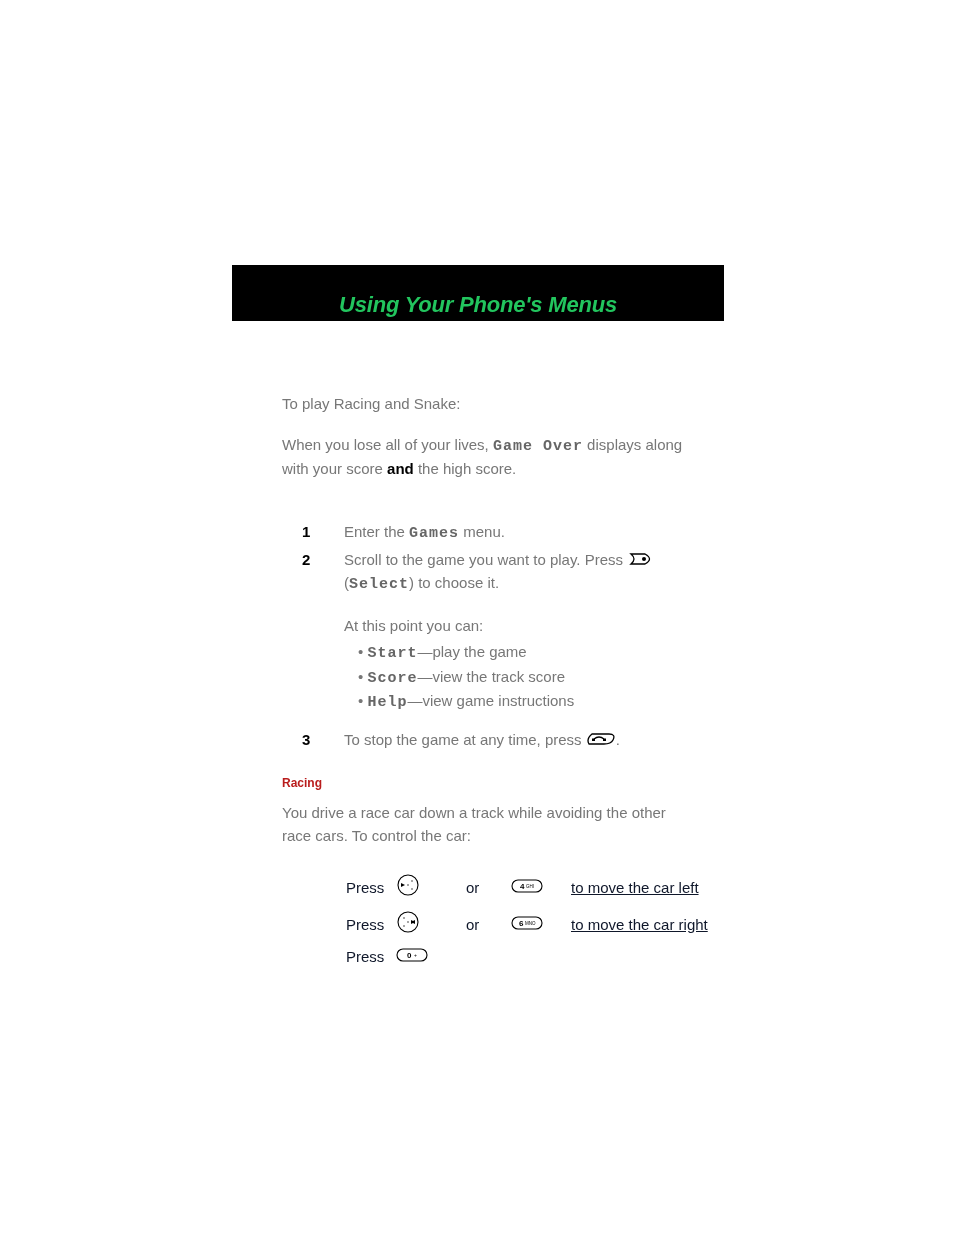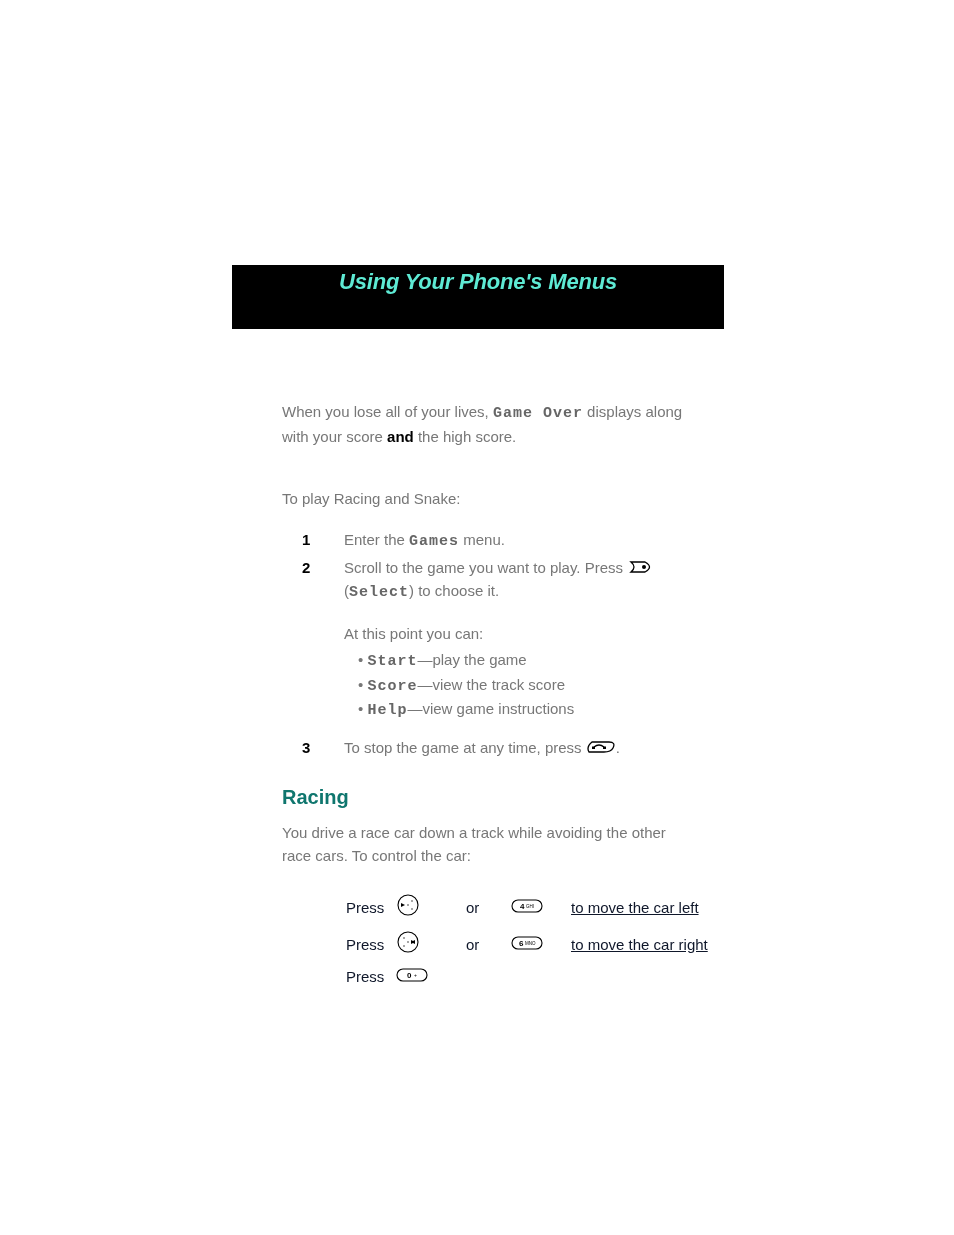--- a/index.html
+++ b/index.html
@@ -17,24 +17,24 @@
     position: relative;
     box-sizing: border-box;
     padding-top: 265px;
   }
   .content {
     width: 492px;
     margin-left: 232px;
   }
   .header-block {
     background: #000;
-    color: #5eead4;
-    height: 64px;
+    color: #22c55e;
+    height: 56px;
     display: flex;
-    align-items: flex-start;
+    align-items: flex-end;
     justify-content: center;
     margin-bottom: 72px;
   }
   .header-title {
     font-family: "Arial Black", Arial, Helvetica, sans-serif;
     font-weight: 900;
     font-style: italic;
     font-size: 22px;
     letter-spacing: -0.2px;
   }
@@ -84,22 +84,22 @@
     margin: 0;
     padding-left: 14px;
   }
   .icon-placeholder {
     display: inline-block;
     vertical-align: middle;
   }
   .heading {
     font-family: "Arial Black", Arial, Helvetica, sans-serif;
     font-weight: 900;
-    color: #0f766e;
-    font-size: 20px;
+    color: #b91c1c;
+    font-size: 12px;
     margin: 8px 0 10px 0;
   }
   .keys {
     margin-top: 26px;
     margin-left: 20px;
   }
   .krow {
     display: flex;
     align-items: center;
     margin-bottom: 6px;
@@ -116,28 +116,28 @@
 <body>
 
 <div class="page">
   <div class="content">
     <div class="header-block">
       <span class="header-title">Using Your Phone's Menus</span>
     </div>
 
     <div class="body-inner">
 
+      <p class="para">To play Racing and Snake:</p>
+
       <p class="para intro">
         <span>When you lose all of your lives, </span><span class="mono">Game Over</span><span> displays along</span>
         <span class="break">
           <span>with your score </span><span class="bold-dark">and</span><span> the high score.</span>
         </span>
       </p>
-
-      <p class="para">To play Racing and Snake:</p>
 
       <ol class="steps">
 
         <li>
           <span class="num">1</span>
           <span>Enter the </span><span class="mono">Games</span><span> menu.</span>
         </li>
 
         <li>
           <span class="num">2</span>

